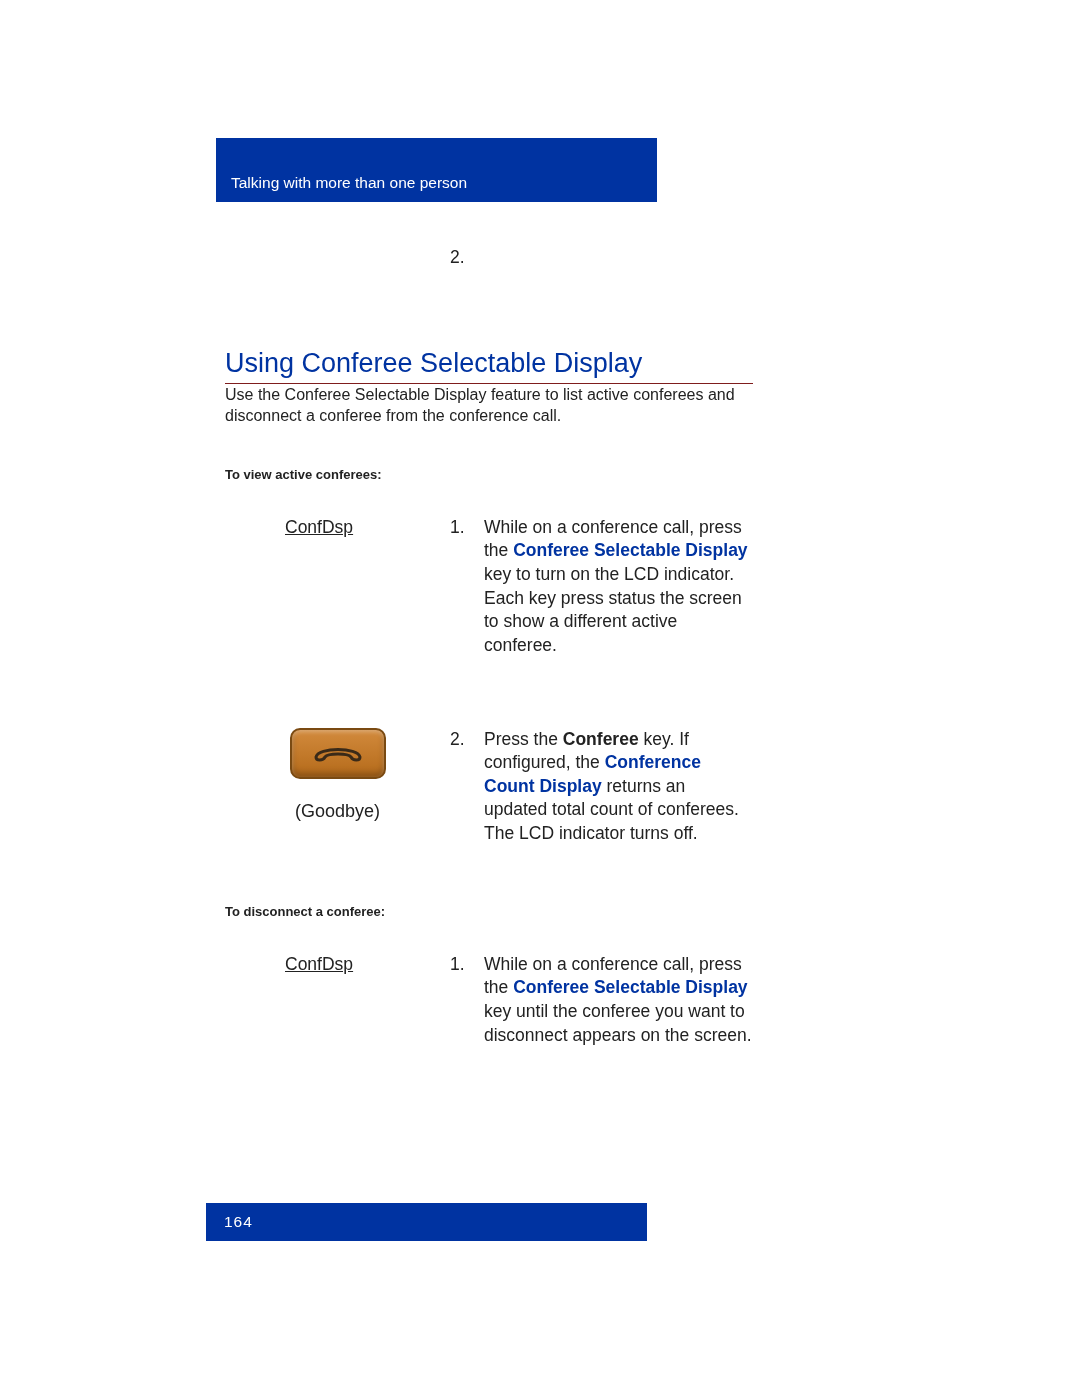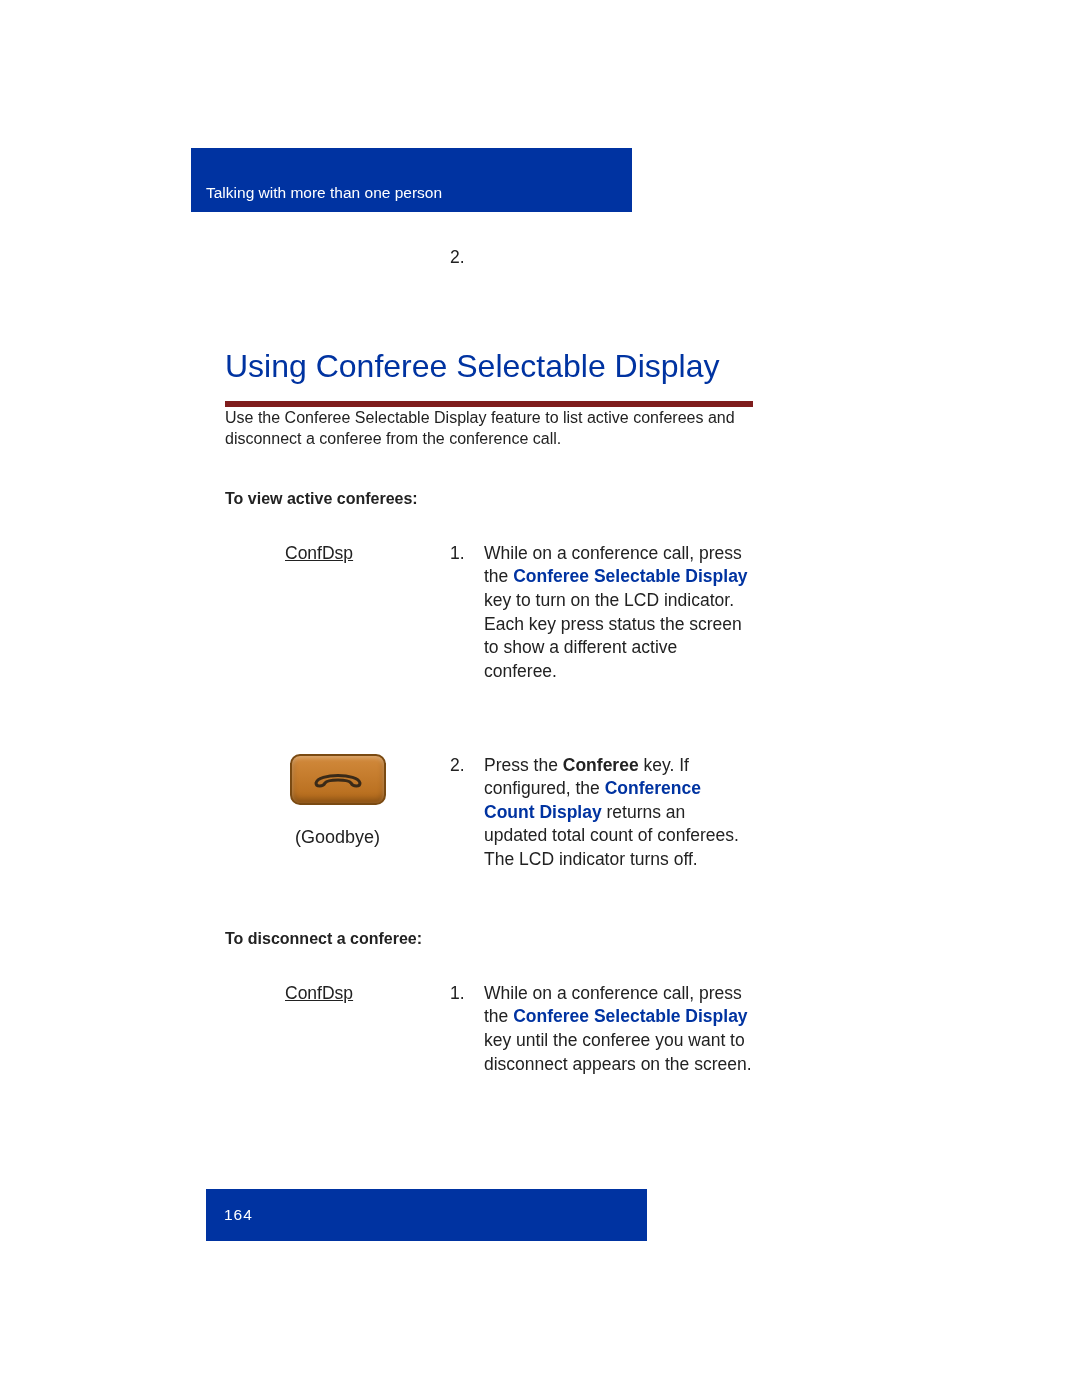--- a/index.html
+++ b/index.html
@@ -11,32 +11,31 @@
     width: 1080px;
     height: 1397px;
     position: relative;
     background: #fff;
     font-family: Arial, Helvetica, sans-serif;
     color: #222;
     box-sizing: border-box;
   }
   .header-bar {
     position: absolute;
-    left: 191px;
+    left: 216px;
     top: 138px;
     width: 441px;
     height: 64px;
     background: #0033a1;
     color: #fff;
     display: flex;
     align-items: flex-end;
     padding: 0 0 10px 15px;
     box-sizing: border-box;
     font-size: 15.5px;
-    margin-top: 10px;
   }
   .content {
     position: absolute;
     left: 225px;
     top: 202px;
     width: 528px;
   }
   .step-top {
     display: flex;
     margin-top: 44px;
@@ -58,33 +57,33 @@
   .num {
     width: 20px;
     flex: 0 0 20px;
     text-align: left;
   }
   .num-text {
     flex: 1;
   }
   .section-title {
     color: #0033a1;
-    font-size: 32px;
+    font-size: 27px;
     margin-top: 60px;
-    padding-bottom: 16px;
-    border-bottom: 6px solid #7f1d1d;
+    padding-bottom: 4px;
+    border-bottom: 1px solid #7f1d1d;
     font-weight: 400;
   }
   .intro {
     font-size: 16px;
     line-height: 1.35;
   }
   .subhead {
     font-weight: bold;
-    font-size: 16px;
+    font-size: 13px;
     margin-top: 40px;
   }
   .row {
     display: flex;
     margin-top: 34px;
     font-size: 17.5px;
     line-height: 1.35;
   }
   .confdsp-label {
     margin-left: 60px;
@@ -119,21 +118,21 @@
   }
   .goodbye-label {
     margin-top: 20px;
     font-size: 18px;
   }
   .footer-bar {
     position: absolute;
     left: 206px;
     bottom: 156px;
     width: 441px;
-    height: 52px;
+    height: 38px;
     background: #0033a1;
     color: #fff;
     display: flex;
     align-items: center;
     padding-left: 18px;
     box-sizing: border-box;
     font-size: 15.5px;
     letter-spacing: 1px;
   }
 </style>

